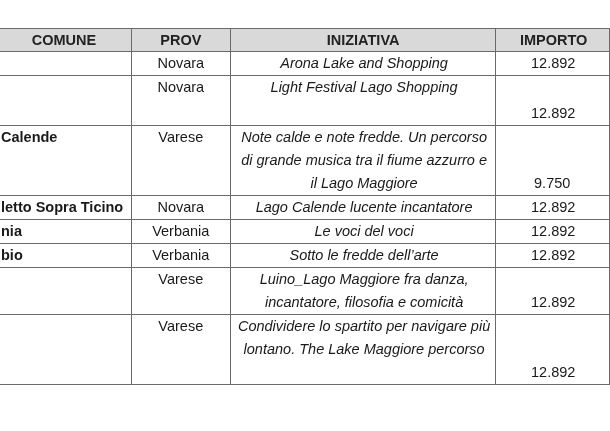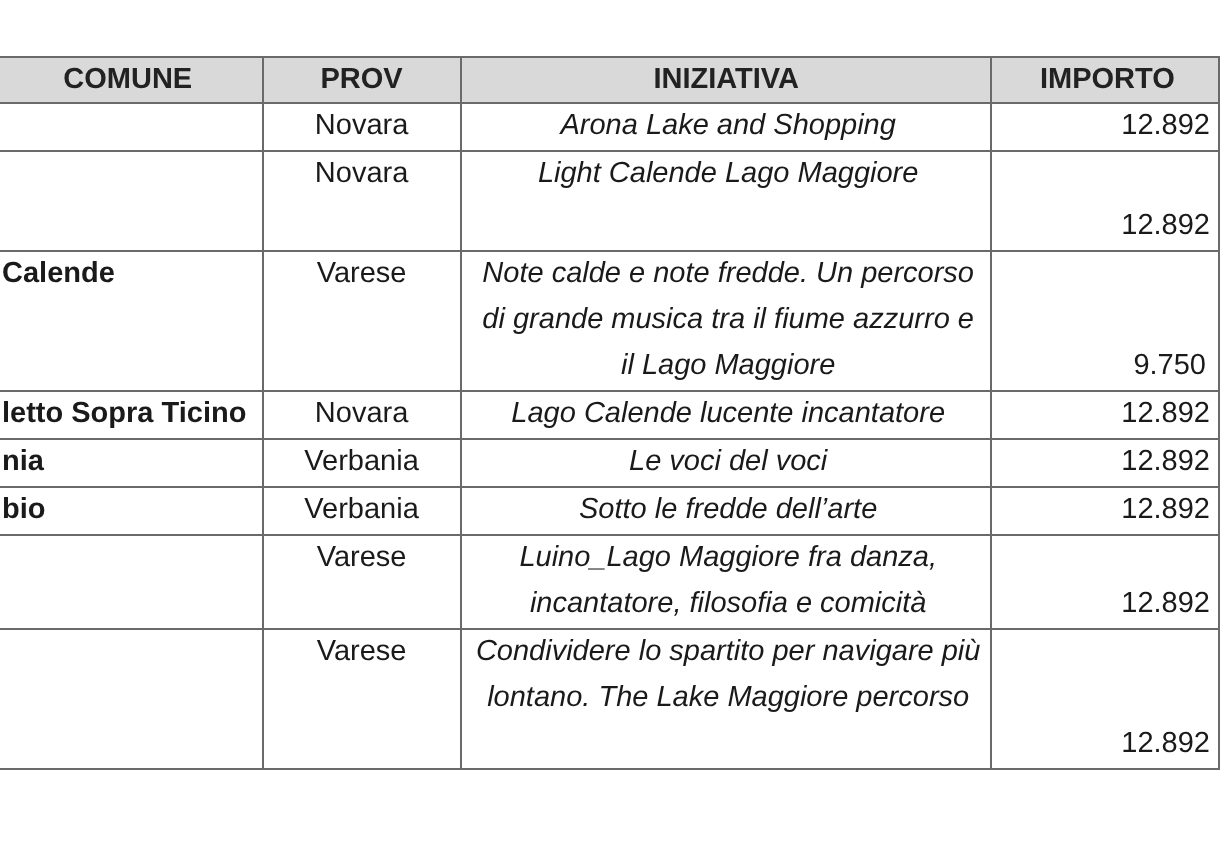--- a/index.html
+++ b/index.html
@@ -45,21 +45,21 @@
     col.c-iniz { width: 298px; }
     col.c-imp { width: 120px; }
     td.comune {
       font-weight: bold;
       text-align: left;
       padding-left: 60px;
     }
     td.prov { text-align: center; }
     td.iniz { font-style: italic; text-align: center; padding-left: 6px; }
     td.imp {
-      text-align: right;
+      text-align: center;
       vertical-align: bottom;
       padding-left: 5px;
       white-space: nowrap;
     }
     tr.total td {
       border: none;
       font-weight: bold;
     }
     tr.total td.imp {
       text-align: right;
@@ -90,28 +90,28 @@
     <tbody>
       <tr style="height:24px;">
         <td class="comune"></td>
         <td class="prov">Novara</td>
         <td class="iniz">Arona Lake and Shopping</td>
         <td class="imp">12.892</td>
       </tr>
       <tr style="height:50px;">
         <td class="comune"></td>
         <td class="prov">Novara</td>
-        <td class="iniz">Light Calende Lago Maggiore</td>
+        <td class="iniz">Light Festival Lago Shopping</td>
         <td class="imp">12.892</td>
       </tr>
       <tr style="height:70px;">
         <td class="comune">Calende</td>
         <td class="prov">Varese</td>
         <td class="iniz">Note calde e note fredde. Un percorso di grande musica tra il fiume azzurro e il Lago Maggiore</td>
-        <td class="imp" style="text-align:right;padding-right:6px;">9.750</td>
+        <td class="imp" style="text-align:center;padding-right:6px;">9.750</td>
       </tr>
       <tr style="height:24px;">
         <td class="comune">letto Sopra Ticino</td>
         <td class="prov">Novara</td>
         <td class="iniz">Lago Calende lucente incantatore</td>
         <td class="imp">12.892</td>
       </tr>
       <tr style="height:24px;">
         <td class="comune">nia</td>
         <td class="prov">Verbania</td>

